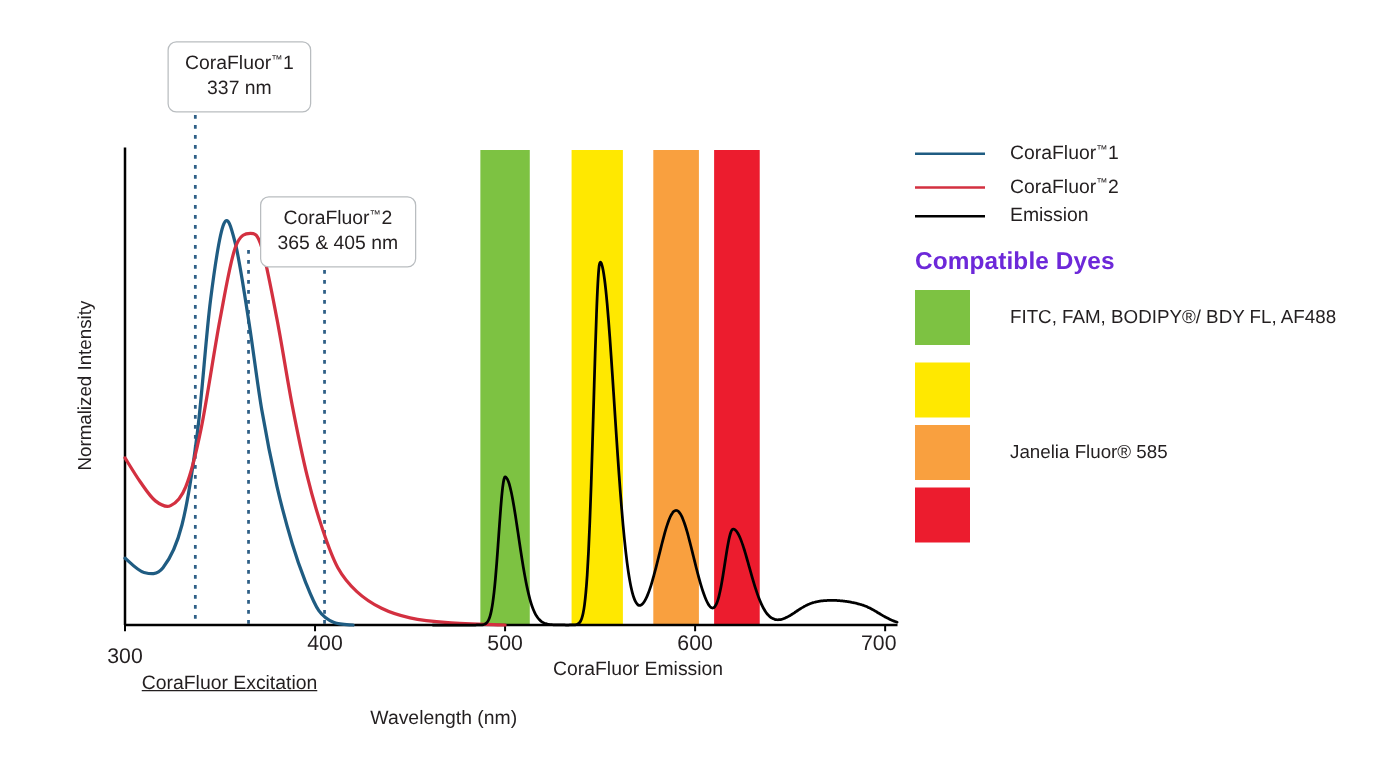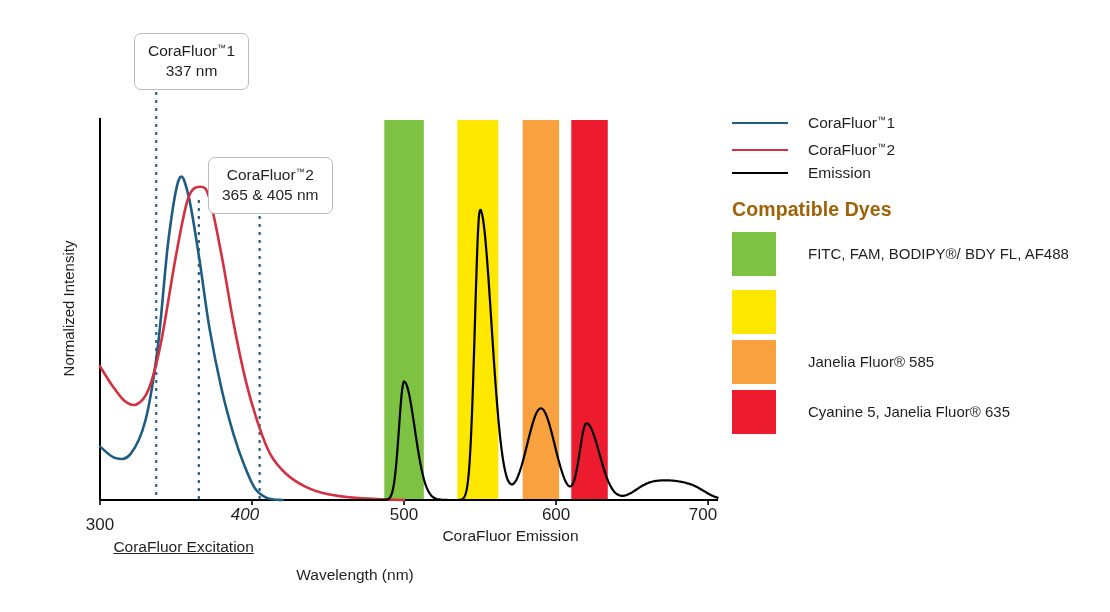--- a/index.html
+++ b/index.html
@@ -59,21 +59,21 @@
 
   .legend-row { position:absolute; display:flex; align-items:center; }
   .legend-line { width:56px; height:0; border-top-width:2.5px; border-top-style:solid; }
   .legend-line-label {
     margin-left:20px; font-size:15.5px; color:#231f20; white-space:nowrap;
   }
   .legend-line-label .sup { font-size:9px; vertical-align:5px; letter-spacing:.5px; }
 
   #dyes-title {
     position:absolute; left:4px; top:198px;
-    font-size:19.5px; font-weight:bold; color:#a16207;
+    font-size:19.5px; font-weight:bold; color:#6d28d9;
     letter-spacing:.1px;
   }
   .dye-row { position:absolute; display:flex; align-items:center; left:4px; }
   .dye-swatch { width:44px; height:44px; flex:0 0 44px; }
   .dye-label {
     margin-left:32px; font-size:15px; color:#231f20; line-height:1.35;
     white-space:pre-line;
   }
 </style>
 </head>
@@ -116,21 +116,21 @@
       <div>337 nm</div>
     </div>
 
     <div class="ann-box" id="ann-cf2">
       <div><span>CoraFluor</span><span class="sup">™</span><span>2</span></div>
       <div>365 &amp; 405 nm</div>
     </div>
 
     <div id="tick-label-holder">
         <div class="axis-tick-label" style="left: 100px; top: 515px;">300</div>
-        <div class="axis-tick-label" style="left: 245px; top: 505px; font-style: italic;">400</div>
+        <div class="axis-tick-label" style="left: 260px; top: 505px;">400</div>
         <div class="axis-tick-label" style="left: 404.059px; top: 505px;">500</div>
         <div class="axis-tick-label" style="left: 556.089px; top: 505px;">600</div>
         <div class="axis-tick-label" style="left: 703px; top: 505px;">700</div>
       </div>
     <div id="sub-label-holder">
         <div class="axis-sub-label" style="left: 183.616px; top: 538px; text-decoration: underline;">CoraFluor Excitation</div>
         <div class="axis-sub-label" style="left: 510.48px; top: 527px;">CoraFluor Emission</div>
       </div>
 
     <div id="y-axis-label">Normalized Intensity</div>
@@ -160,18 +160,17 @@
         </div>
         <div class="dye-row" style="top: 290px;">
           <div class="dye-swatch" style="background: rgb(255, 232, 0);"></div>
         </div>
         <div class="dye-row" style="top: 340px;">
           <div class="dye-swatch" style="background: rgb(249, 160, 63);"></div>
           <div class="dye-label">Janelia Fluor® 585</div>
         </div>
         <div class="dye-row" style="top: 390px;">
           <div class="dye-swatch" style="background: rgb(236, 28, 46);"></div>
-          <div class="dye-label">Cyanine 5, Janelia Fluor® 635</div>
         </div>
       </div>
   </div>
 
 </div>
 
 </body></html>

